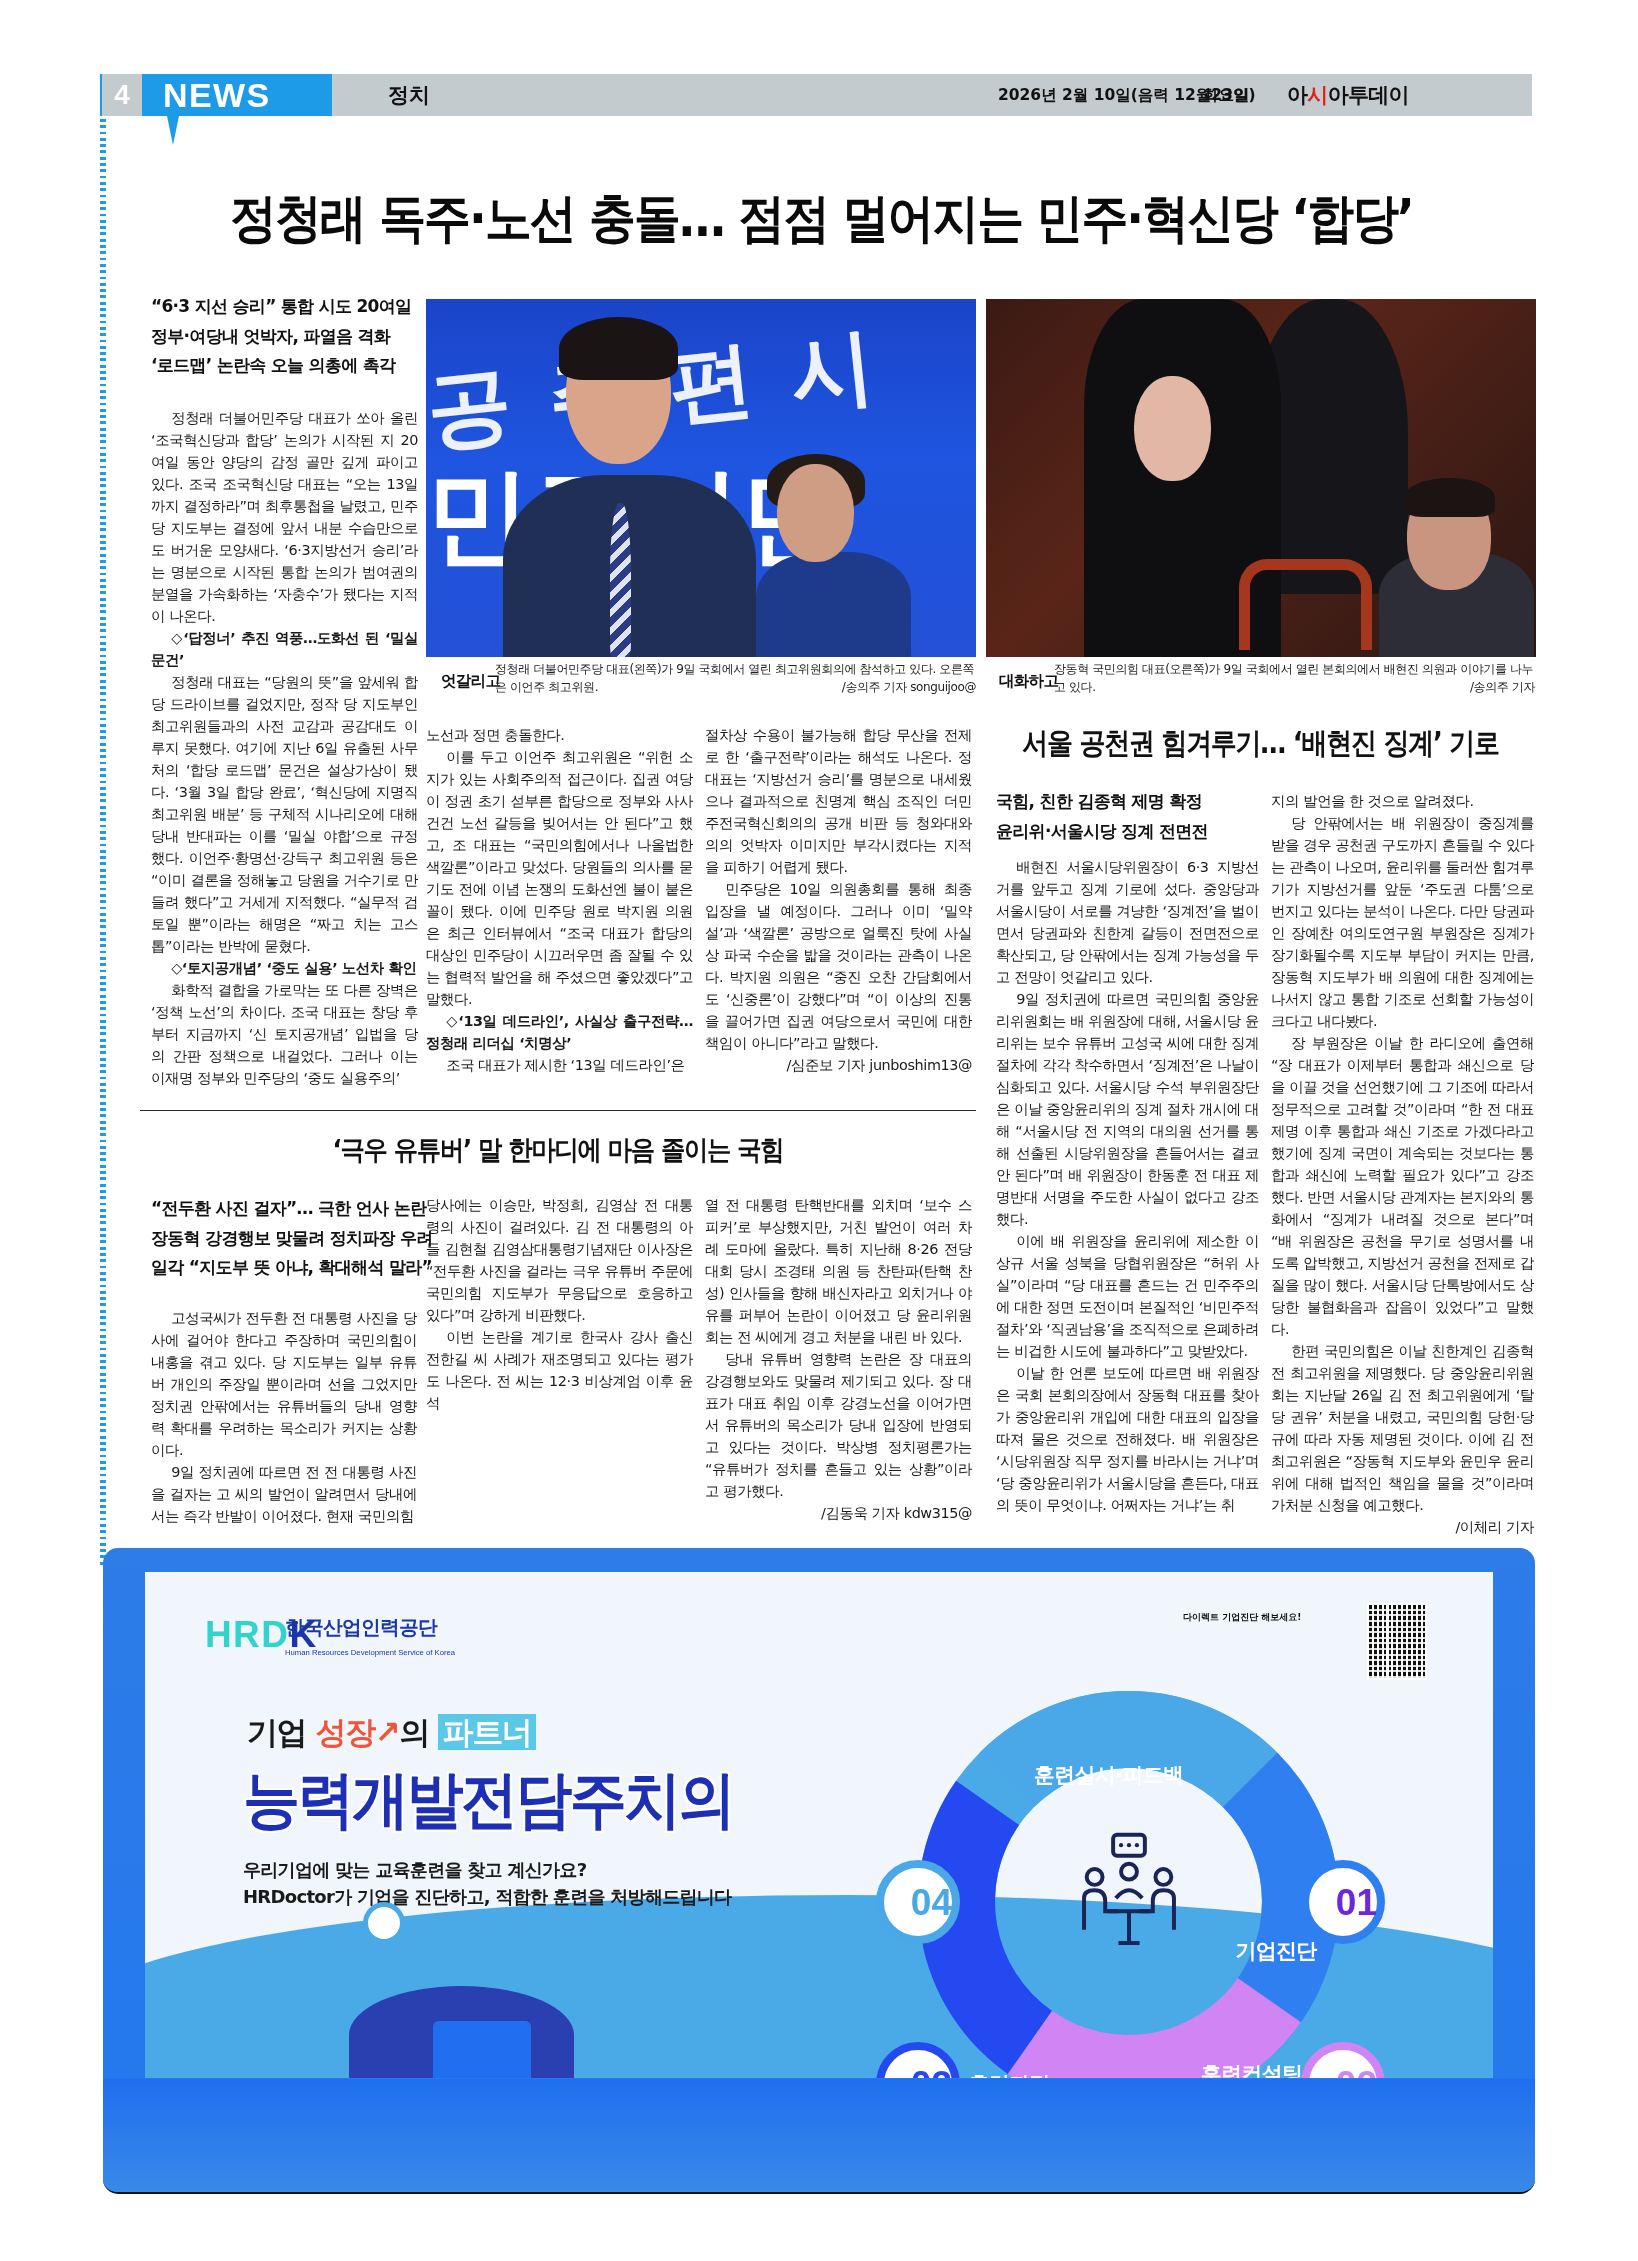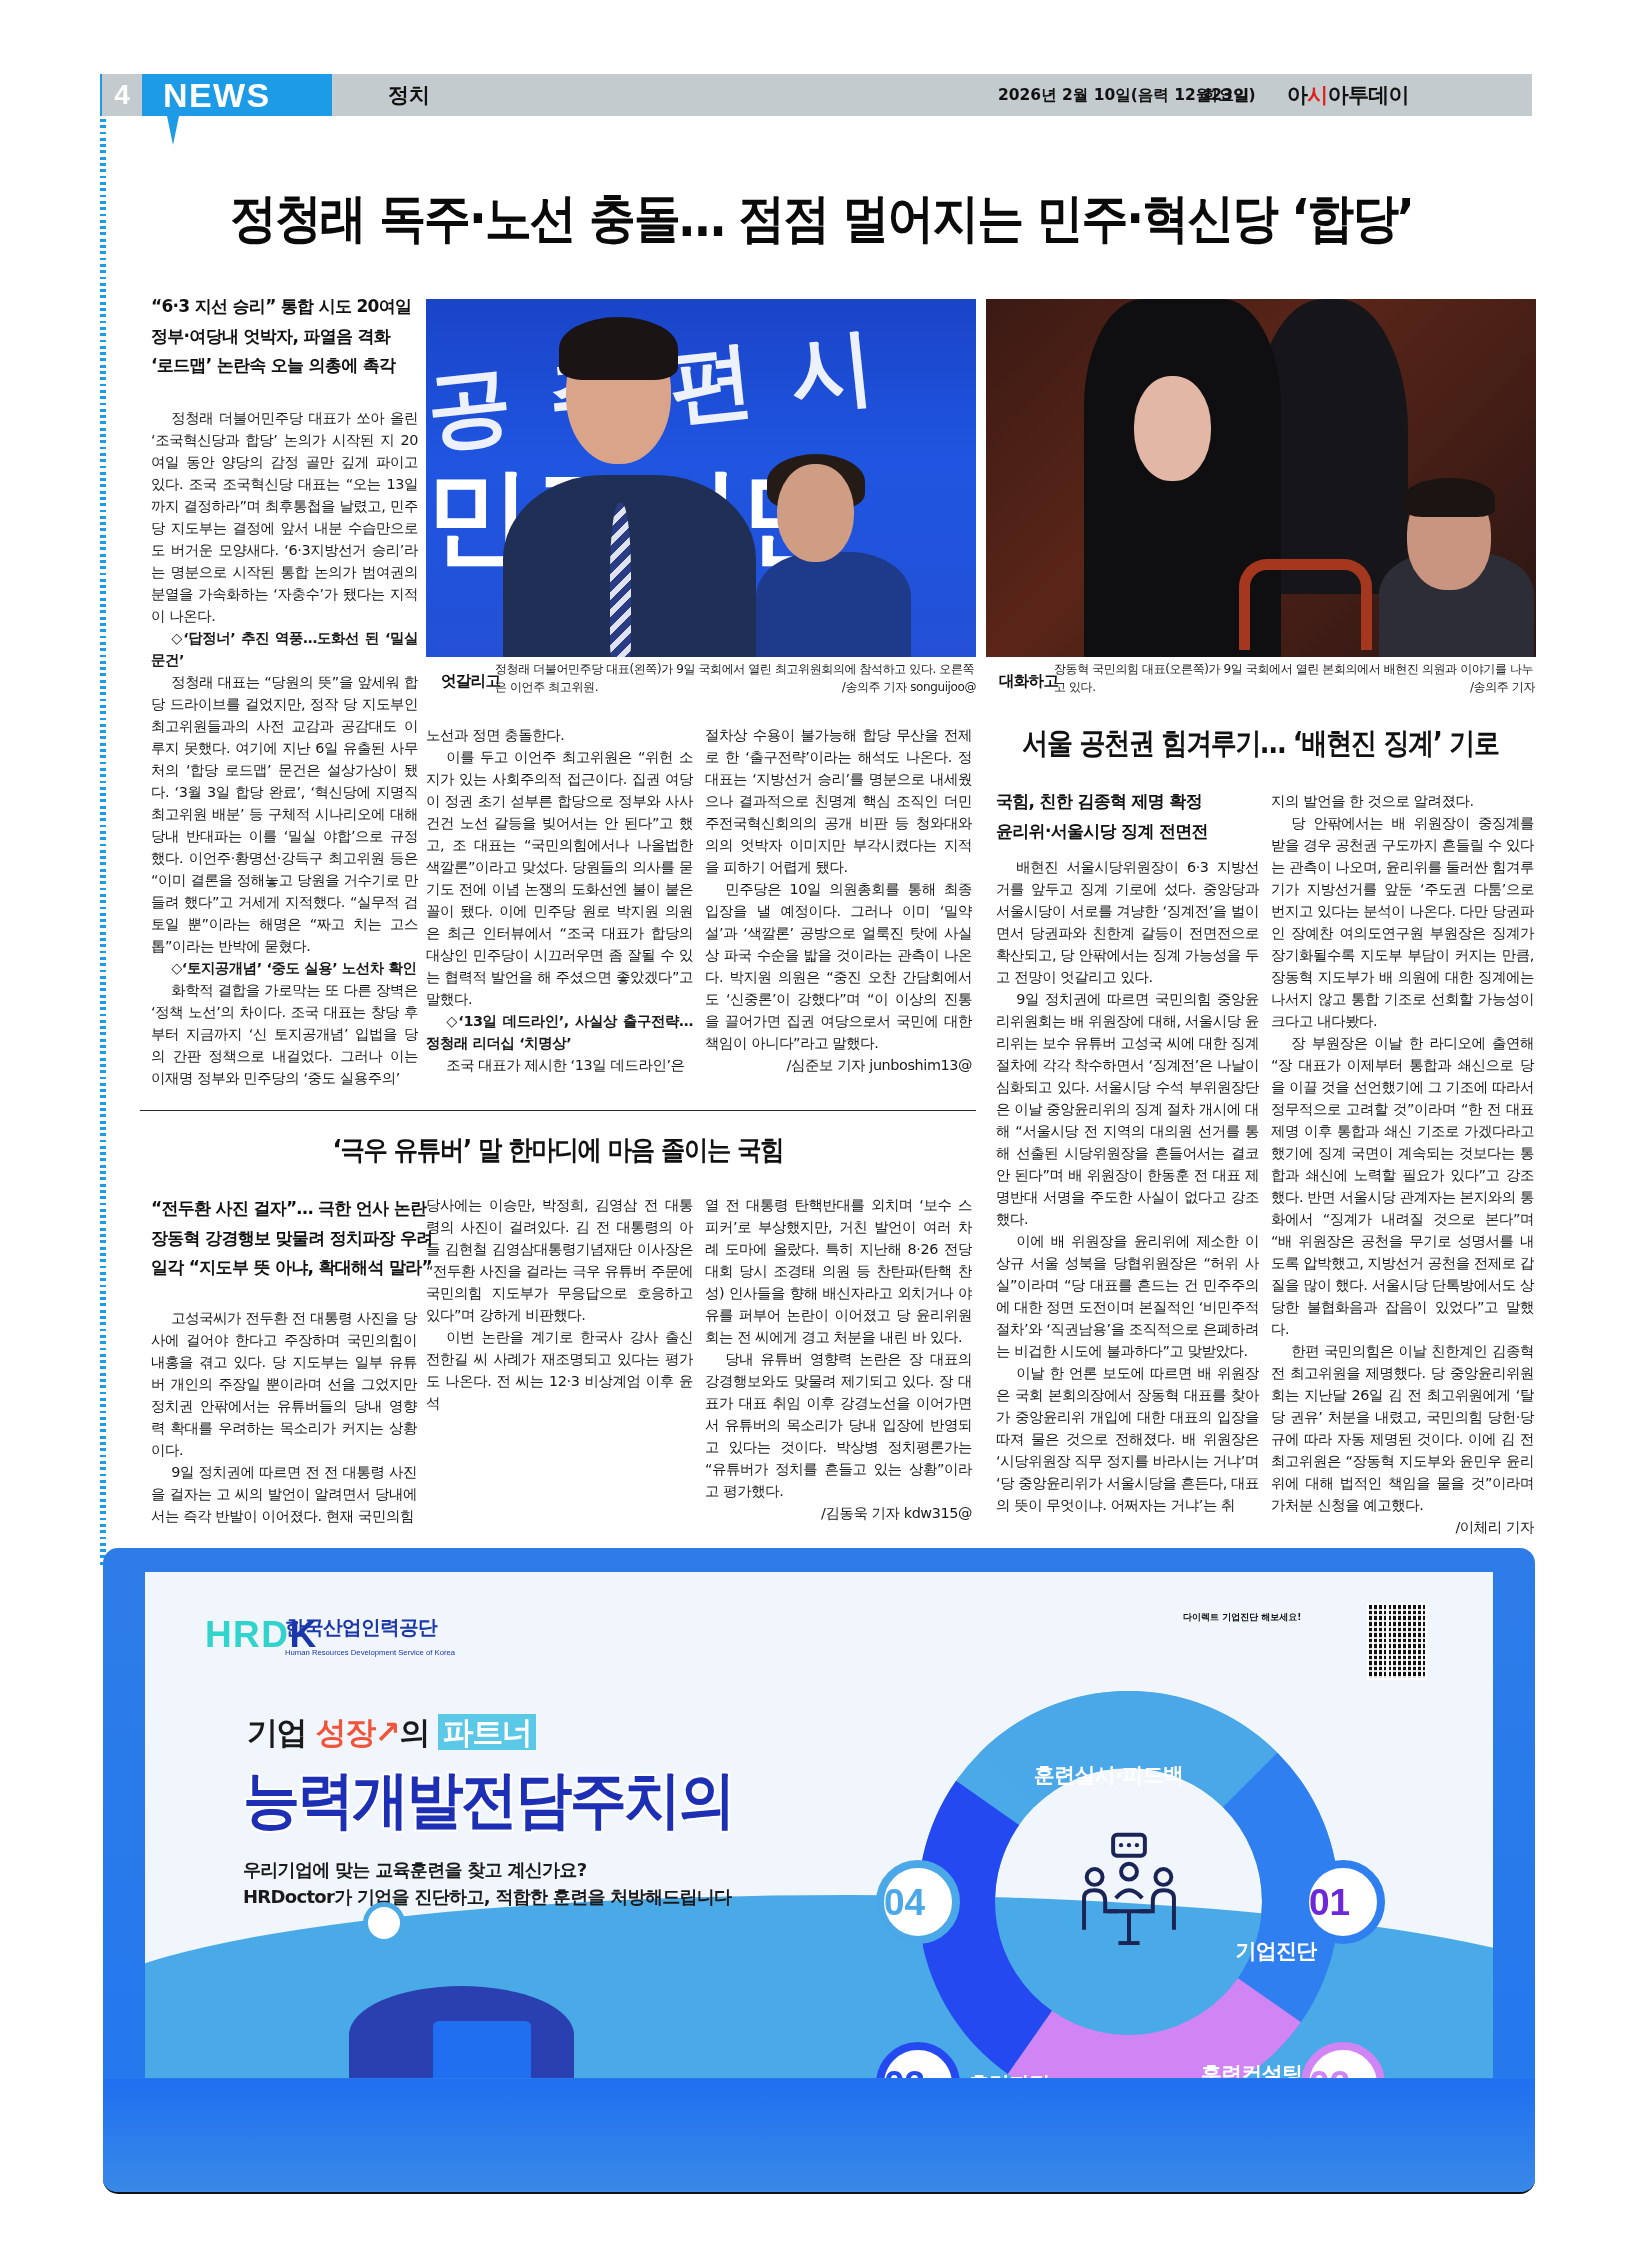--- a/index.html
+++ b/index.html
@@ -84,21 +84,21 @@
   .ad-cta { position: absolute; left: 1038px; top: 39px; font-size: 9px; font-weight: bold; color: #111; }
   .qr { position: absolute; left: 1222px; top: 31px; width: 60px; height: 77px; background:
       repeating-linear-gradient(90deg, #111 0 2.8px, #fff 2.8px 4.9px),
       #fff; border: 2.8px solid #fff; }
   .qr::before { content: ""; position: absolute; inset: 0; background: repeating-linear-gradient(0deg, rgba(255,255,255,0.85) 0 2.1px, transparent 2.1px 5.6px); }
 
   .cycle { position: absolute; left: 717px; top: 77px; width: 534px; height: 541px; }
   .ring { position: absolute; left: 56px; top: 42px; width: 421px; height: 421px; border-radius: 50%; border: 77px solid #4aaae8; }
   .ring-q1 { position: absolute; left: 56px; top: 42px; width: 421px; height: 421px; border-radius: 50%; border: 77px solid transparent; border-top-color: #4ba8e8; border-right-color: #2f7ff0; }
   .ring-q2 { position: absolute; left: 56px; top: 42px; width: 421px; height: 421px; border-radius: 50%; border: 77px solid transparent; border-bottom-color: #d184f3; border-left-color: #2549f0; transform: rotate(-10deg); }
-  .step-badge { position: absolute; width: 84px; height: 84px; border-radius: 50%; background: #ffffff; text-align: left; line-height: 70px; font-size: 37px; font-weight: bold; font-family: "Liberation Sans", sans-serif; border: 8.4px solid; }
+  .step-badge { position: absolute; width: 84px; height: 84px; border-radius: 50%; background: #ffffff; text-align: right; line-height: 70px; font-size: 37px; font-weight: bold; font-family: "Liberation Sans", sans-serif; border: 8.4px solid; }
   .step-label { position: absolute; color: #ffffff; font-size: 21px; font-weight: bold; letter-spacing: -0.7px; text-align: center; line-height: 28px; }
   .center-icon { position: absolute; left: 211px; top: 183px; width: 112px; height: 119px; }
 
   .ad-people { position: absolute; left: 162px; top: 330px; width: 351px; height: 183px; }
   .ad-people .bubble { position: absolute; border-radius: 50%; background: #4aaae8; }
 </style>
 </head>
 <body>
 
 <div class="hdr">

